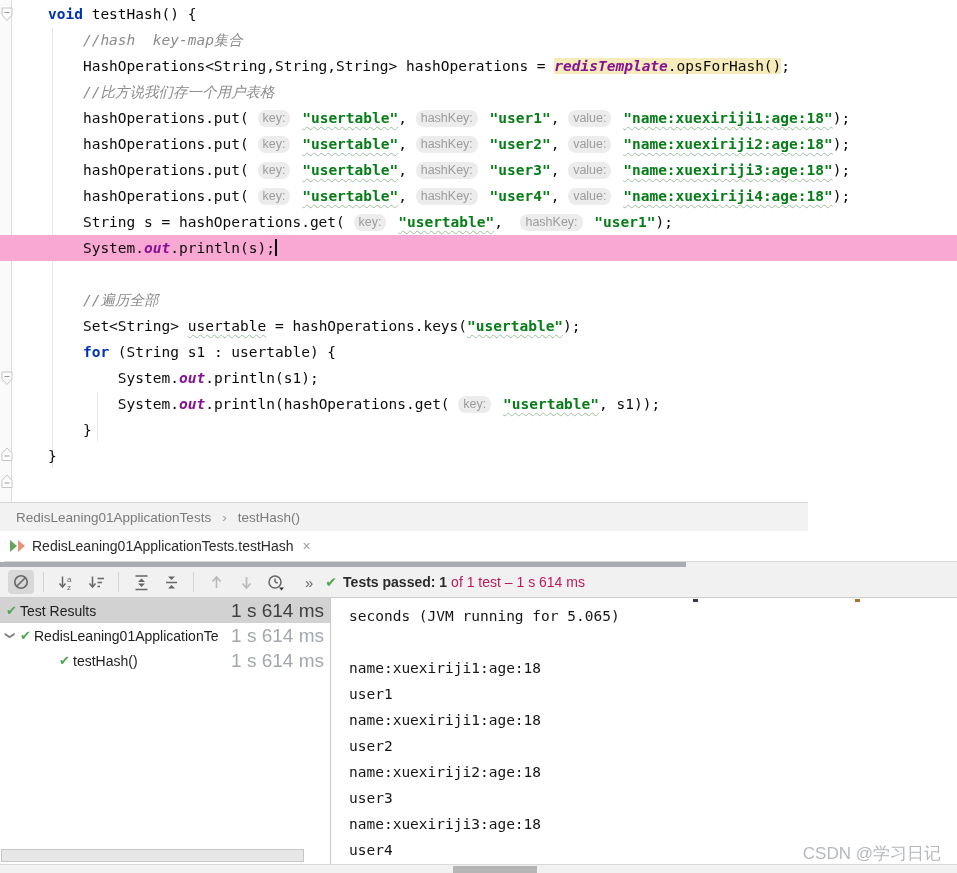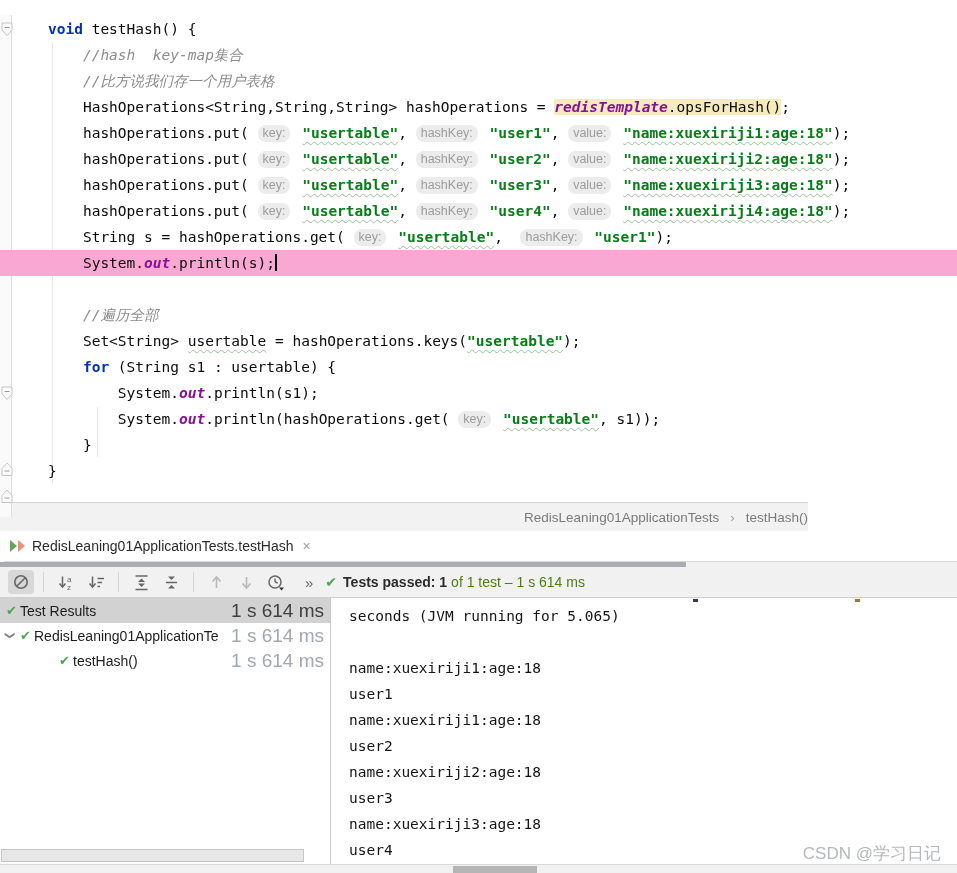--- a/index.html
+++ b/index.html
@@ -1,20 +1,20 @@
 <!DOCTYPE html>
 <html><head>
 <meta charset="utf-8">
 <style>
   html,body{margin:0;padding:0;background:#ffffff;}
   #app{position:relative;width:957px;height:873px;background:#fff;overflow:hidden;
        font-family:"Liberation Sans",sans-serif;color:#1d1d1d;}
 
   
-  .editor{position:absolute;left:0;top:15px;width:957px;height:502px;background:#fff;}
+  .editor{position:absolute;left:0;top:0;width:957px;height:502px;background:#fff;}
   .gutter-strip{position:absolute;left:0;top:0;width:11px;height:502px;background:#fafafa;z-index:1;}
   .gutter-line{position:absolute;left:11px;top:0;width:1px;height:502px;background:#dedede;z-index:1;}
   .indent-guide{position:absolute;width:1px;background:#e8e8e8;z-index:1;}
   #code-lines{position:absolute;left:0;top:1px;width:100%;z-index:2;}
   .cl{height:26px;line-height:26px;white-space:pre;padding-left:48px;
       font-family:"DejaVu Sans Mono","Liberation Mono",monospace;font-size:14.5px;color:#0a0a0a;}
   .cl.current{background:#f9a8d4;}
   .kw{color:#0033b3;font-weight:bold;}
   .cm{color:#8c8c8c;font-style:italic;}
   .str{color:#067d17;font-weight:bold;}
@@ -23,21 +23,21 @@
   .field{color:#871094;font-weight:bold;font-style:italic;}
   .hl{background:#f6ecbb;}
   .hint{display:inline-block;font-family:"Liberation Sans",sans-serif;font-size:12.5px;line-height:17px;
         color:#9c9c9c;background:#ececec;border-radius:8px;padding:0 5px;margin-right:3px;vertical-align:1px;}
   .cursor{display:inline-block;width:1.5px;height:17px;background:#000;vertical-align:-3px;}
   .fold{position:absolute;left:1px;z-index:3;}
 
   
   .breadcrumb{position:absolute;left:0;top:502px;width:808px;height:29px;background:#f2f2f2;
               border-top:1px solid #d6d6d6;box-sizing:border-box;display:flex;align-items:center;
-              padding-left:28px;font-size:13.5px;color:#7a7a7a;justify-content:flex-end;}
+              padding-left:16px;font-size:13.5px;color:#7a7a7a;}
   .breadcrumb .sep{margin:0 11px;color:#9b9b9b;}
 
   
   .tabbar{position:absolute;left:4px;top:531px;width:957px;height:31px;background:#fff;
           border-bottom:1px solid #d9d9d9;box-sizing:border-box;display:flex;align-items:flex-end;}
   .runtab{display:flex;align-items:center;padding:0 10px 0 6px;height:100%;}
   .runtab-label{font-size:14px;color:#2a2a2a;margin-left:7px;}
   .runtab-close{margin-left:9px;color:#9aa0a6;font-size:14px;}
   .run-icon{display:flex;align-items:center;}
   .run-icon i{width:0;height:0;border-top:6px solid transparent;border-bottom:6px solid transparent;display:block;}
@@ -49,21 +49,21 @@
   .toolbar{position:absolute;left:0;top:562px;width:957px;height:36px;background:#f1f1f1;
            border-bottom:1px solid #cfcfcf;box-sizing:border-box;display:flex;align-items:center;
            padding-left:6px;}
   .tbtn{width:26px;height:24px;display:flex;align-items:center;justify-content:center;border-radius:4px;margin:5px 2px 0 2px;}
   .tbtn.pressed{background:#d8d8d8;}
   .tsep{width:1px;height:20px;background:#d4d4d4;margin:5px 7px 0 7px;}
   .more{font-size:15px;color:#666;margin:5px 6px 0 14px;}
   .status{display:flex;align-items:center;margin-top:5px;margin-left:6px;font-size:14px;}
   .status .chk{color:#4ea652;font-size:14px;margin-right:6px;}
   .status .p1{color:#2b2b2b;font-weight:600;margin-right:4px;}
-  .status .p2{color:#4d7c0f;}
+  .status .p2{color:#be185d;}
 
   
   .tree{position:absolute;left:0;top:598px;width:330px;height:266px;background:#fff;overflow:hidden;}
   .trow{height:25px;display:flex;align-items:center;font-size:14px;color:#1d1d1d;white-space:nowrap;}
   .trow.sel{background:#d2d2d2;}
   .trow .chk{color:#4ea652;font-size:13px;width:17px;text-align:center;flex:0 0 auto;}
   .trow .chev{display:inline-block;transform:rotate(90deg);font-size:10px;color:#808080;width:14px;text-align:center;flex:0 0 auto;}
   .trow .lbl{overflow:hidden;text-overflow:clip;}
   .trow .time{margin-left:auto;padding-right:6px;font-size:19px;color:#a2a8ae;flex:0 0 auto;}
   .trow.sel .time{color:#3f3f3f;}
@@ -108,22 +108,22 @@
         <line x1="3.5" y1="9" x2="8.5" y2="9" stroke="#9a9a9a"></line>
     </svg>
     <svg class="fold" style="top:474px;" width="12" height="15">
       <path d="M6,1 L11,6.5 V13.5 H1 V6.5 Z" fill="#fdfdfd" stroke="#c4c4c4"></path>
         <line x1="3.5" y1="9" x2="8.5" y2="9" stroke="#9a9a9a"></line>
     </svg>
 
     <div id="code-lines">
         <div class="cl"><span class="kw">void</span><span class=""> testHash() {</span></div>
         <div class="cl"><span class="">    </span><span class="cm">//hash  key-map集合</span></div>
+        <div class="cl"><span class="">    HashOperations&lt;String,String,String&gt; hashOperations = </span><span class="field hl">redisTemplate</span><span class="hl">.opsForHash()</span><span class="">;</span></div>
         <div class="cl"><span class="">    </span><span class="cm">//比方说我们存一个用户表格</span></div>
-        <div class="cl"><span class="">    HashOperations&lt;String,String,String&gt; hashOperations = </span><span class="field hl">redisTemplate</span><span class="hl">.opsForHash()</span><span class="">;</span></div>
         <div class="cl"><span class="">    hashOperations.put( </span><span class="hint">key:</span><span class=""> </span><span class="str sq">"usertable"</span><span class="">, </span><span class="hint">hashKey:</span><span class=""> </span><span class="str">"user1"</span><span class="">, </span><span class="hint">value:</span><span class=""> </span><span class="str sq">"name:xuexiriji1:age:18"</span><span class="">);</span></div>
         <div class="cl"><span class="">    hashOperations.put( </span><span class="hint">key:</span><span class=""> </span><span class="str sq">"usertable"</span><span class="">, </span><span class="hint">hashKey:</span><span class=""> </span><span class="str">"user2"</span><span class="">, </span><span class="hint">value:</span><span class=""> </span><span class="str sq">"name:xuexiriji2:age:18"</span><span class="">);</span></div>
         <div class="cl"><span class="">    hashOperations.put( </span><span class="hint">key:</span><span class=""> </span><span class="str sq">"usertable"</span><span class="">, </span><span class="hint">hashKey:</span><span class=""> </span><span class="str">"user3"</span><span class="">, </span><span class="hint">value:</span><span class=""> </span><span class="str sq">"name:xuexiriji3:age:18"</span><span class="">);</span></div>
         <div class="cl"><span class="">    hashOperations.put( </span><span class="hint">key:</span><span class=""> </span><span class="str sq">"usertable"</span><span class="">, </span><span class="hint">hashKey:</span><span class=""> </span><span class="str">"user4"</span><span class="">, </span><span class="hint">value:</span><span class=""> </span><span class="str sq">"name:xuexiriji4:age:18"</span><span class="">);</span></div>
         <div class="cl"><span class="">    String s = hashOperations.get( </span><span class="hint">key:</span><span class=""> </span><span class="str sq">"usertable"</span><span class="">,  </span><span class="hint">hashKey:</span><span class=""> </span><span class="str">"user1"</span><span class="">);</span></div>
         <div class="cl current"><span class="">    System.</span><span class="field">out</span><span class="">.println(s);</span><span class="cursor"></span></div>
         <div class="cl"></div>
         <div class="cl"><span class="">    </span><span class="cm">//遍历全部</span></div>
         <div class="cl"><span class="">    Set&lt;String&gt; </span><span class="sq">usertable</span><span class=""> = hashOperations.keys(</span><span class="str sq">"usertable"</span><span class="">);</span></div>
         <div class="cl"><span class="">    </span><span class="kw">for</span><span class=""> (String s1 : usertable) {</span></div>

